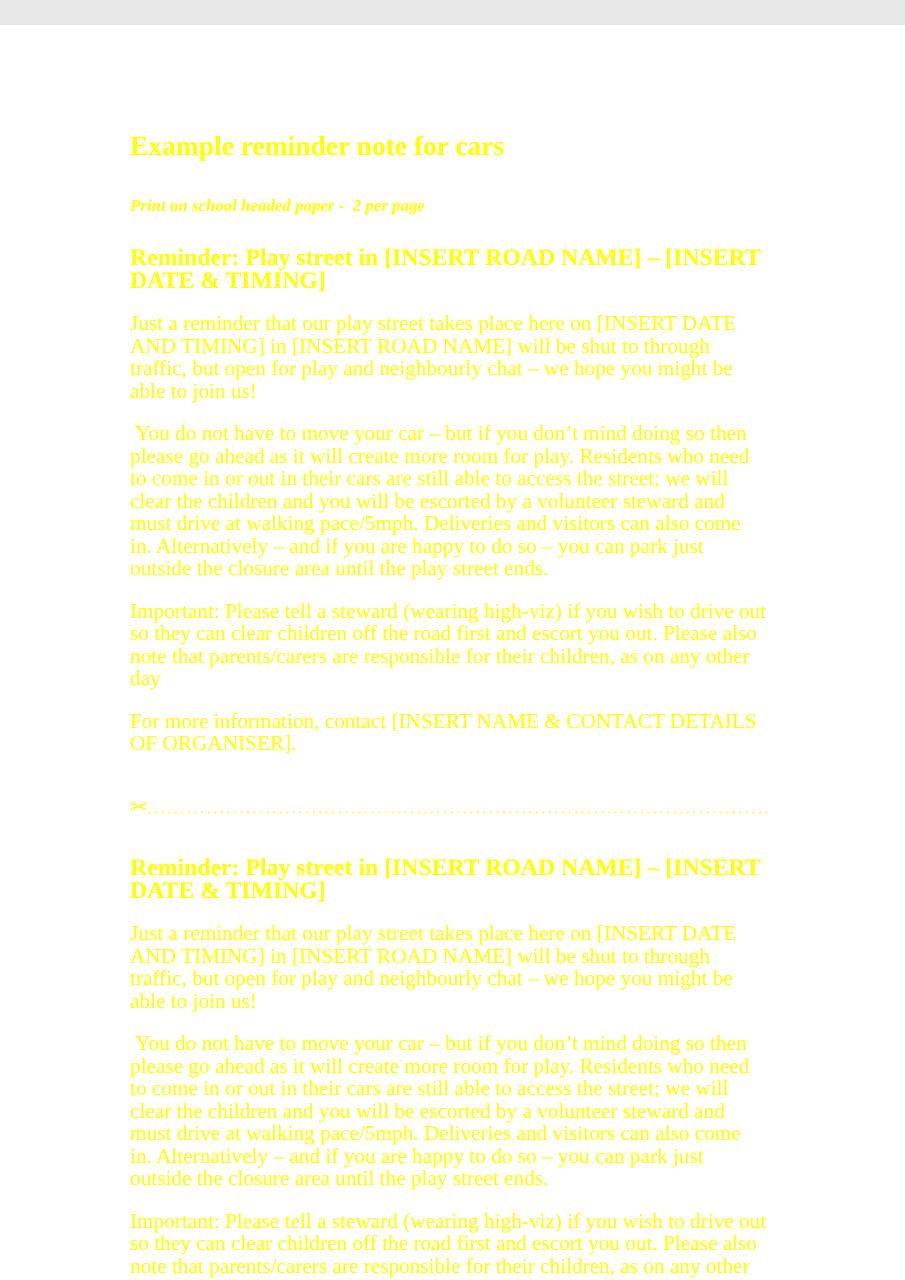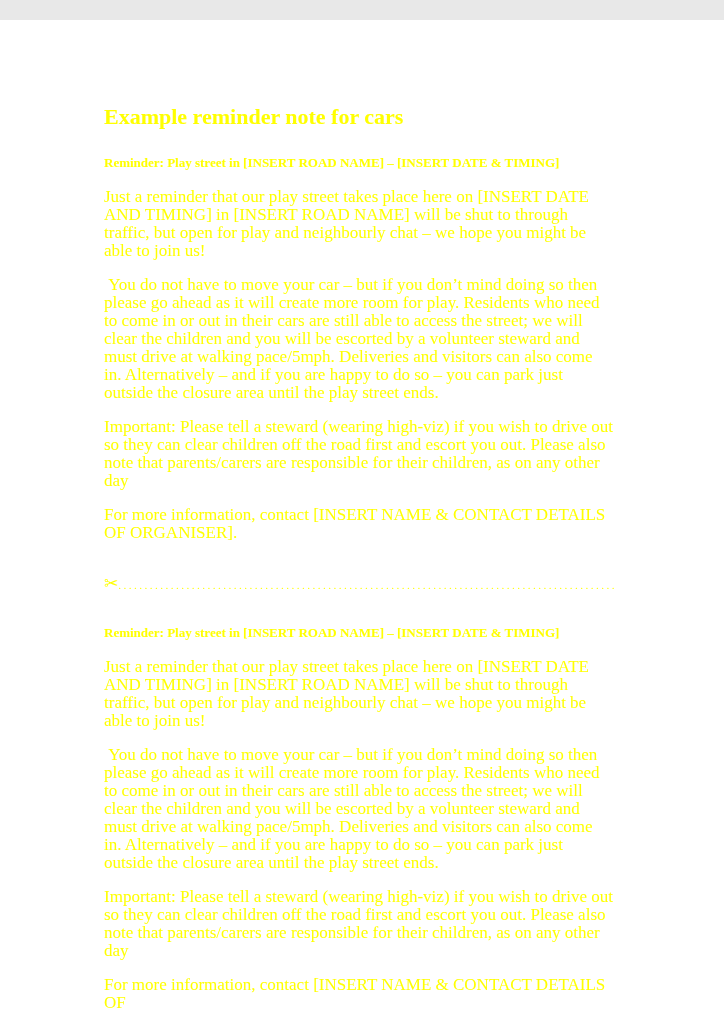--- a/index.html
+++ b/index.html
@@ -29,21 +29,21 @@
   .print-instruction {
     margin-top: 26px;
     font-size: 13.5px;
     font-weight: bold;
     font-style: italic;
     line-height: 18px;
     white-space: pre-wrap;
   }
   .note-heading {
     margin-top: 24px;
-    font-size: 13px;
+    font-size: 19px;
     font-weight: bold;
     line-height: 18px;
     white-space: pre-wrap;
   }
   .note-paragraph {
     margin-top: 16px;
     font-size: 17px;
     line-height: 18px;
     white-space: pre-wrap;
   }
@@ -71,20 +71,21 @@
     margin-top: 32px;
   }
 </style>
 </head>
 <body>
 
 <div class="page">
 
   <h1 class="doc-title">Example reminder note for cars</h1>
 
+  <div class="print-instruction">Print on school headed paper -  2 per page</div>
 
   <div class="section-1">
     <div class="note-heading">Reminder: Play street in [INSERT ROAD NAME] – [INSERT DATE &amp; TIMING]</div>
     <p class="note-paragraph">Just a reminder that our play street takes place here on [INSERT DATE AND TIMING] in [INSERT ROAD NAME] will be shut to through traffic, but open for play and neighbourly chat – we hope you might be able to join us!</p>
     <p class="note-paragraph"> You do not have to move your car – but if you don’t mind doing so then please go ahead as it will create more room for play. Residents who need to come in or out in their cars are still able to access the street; we will clear the children and you will be escorted by a volunteer steward and must drive at walking pace/5mph. Deliveries and visitors can also come in. Alternatively – and if you are happy to do so – you can park just outside the closure area until the play street ends.</p>
     <p class="note-paragraph">Important: Please tell a steward (wearing high-viz) if you wish to drive out so they can clear children off the road first and escort you out. Please also note that parents/carers are responsible for their children, as on any other day</p>
     <p class="note-paragraph">For more information, contact [INSERT NAME &amp; CONTACT DETAILS OF ORGANISER].</p>
   </div>
 
   <div class="cut-divider">

